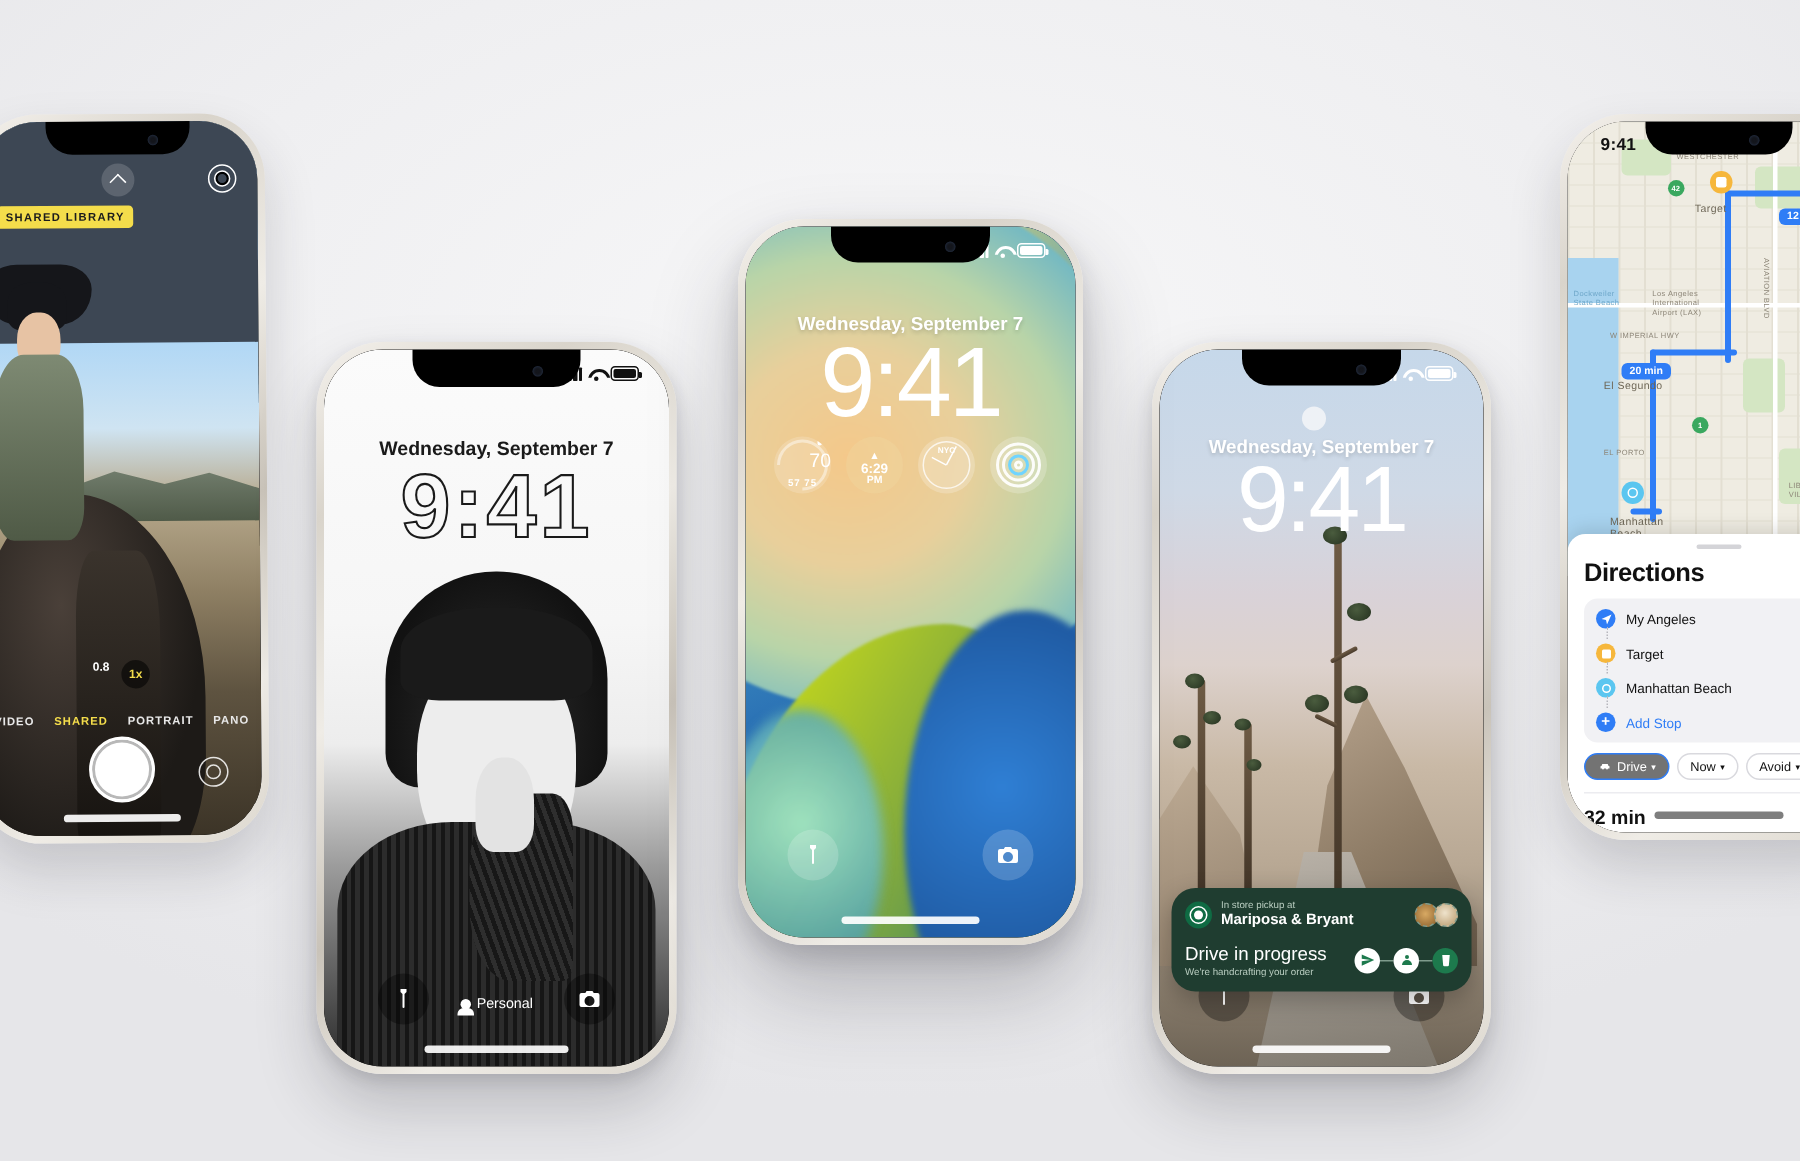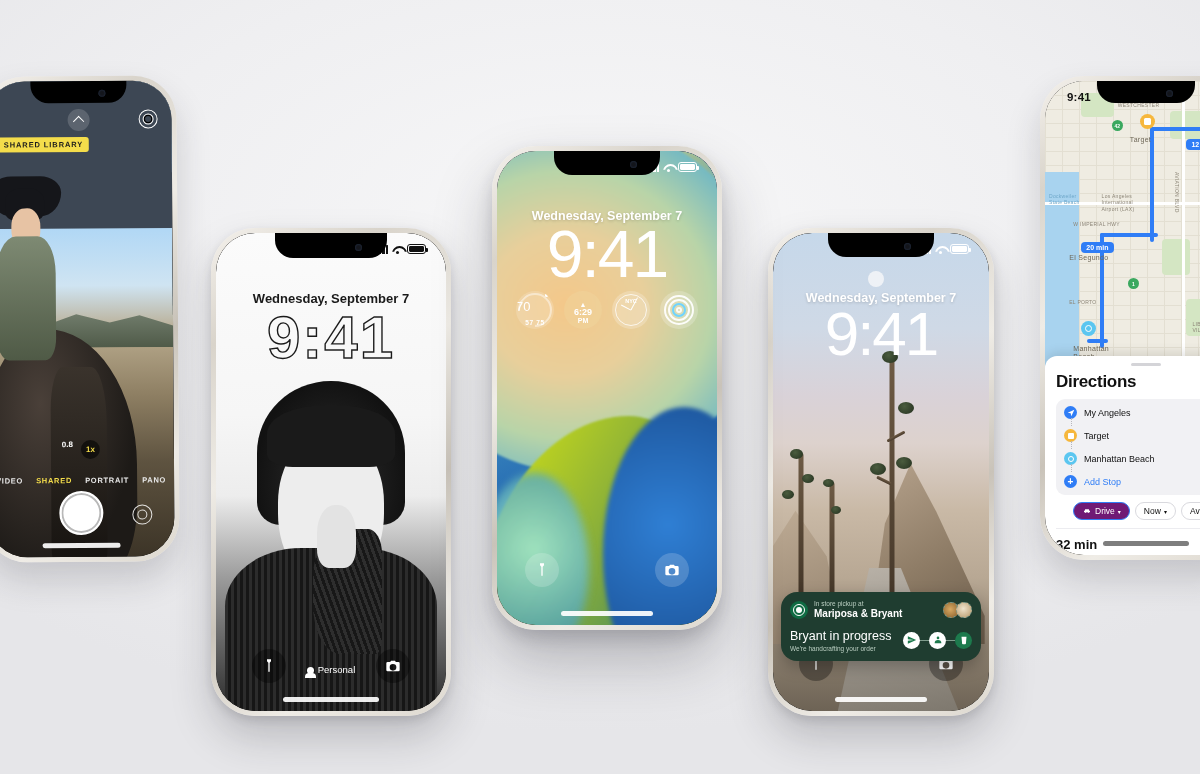--- a/index.html
+++ b/index.html
@@ -129,21 +129,21 @@
     background:radial-gradient(circle at 40% 40%,#2f7fd4,#14407f);filter:blur(2px);}
   .ios16wp .b5{position:absolute;left:-8%;bottom:-8%;width:50%;height:40%;border-radius:50%;
     background:radial-gradient(circle at 50% 40%,#9fe8d8,#2c7f9d);filter:blur(4px);opacity:.85;}
   .widgets{position:absolute;left:0;right:0;top:140px;display:flex;justify-content:center;gap:10px;z-index:22;}
   .wg{width:38px;height:38px;border-radius:50%;display:flex;align-items:center;justify-content:center;
     position:relative;overflow:hidden;}
   .wg.w1{background:rgba(255,255,255,.17);}
   .wg.w1 .ring{position:absolute;inset:2px;border-radius:50%;border:2.4px solid rgba(255,255,255,.45);
     border-bottom-color:transparent;transform:rotate(45deg);}
   .wg.w1 .dot{position:absolute;right:6px;top:2px;width:3.5px;height:3.5px;border-radius:50%;background:#fff;}
-  .wg.w1 .tv{position:absolute;top:8px;left:0;right:0;text-align:left;color:#fff;font-size:13px;font-weight:400;}
+  .wg.w1 .tv{position:absolute;top:8px;left:0;right:0;text-align:right;color:#fff;font-size:13px;font-weight:400;}
   .wg.w1 .sv{position:absolute;bottom:3px;left:0;right:0;text-align:center;color:#fff;font-size:6.5px;font-weight:600;letter-spacing:.6px;}
   .wg.w2{background:rgba(240,215,160,.38);flex-direction:column;gap:0;}
   .wg.w2 .su{color:#fff;font-size:7px;line-height:1;margin-top:5px;}
   .wg.w2 .t1{color:#fff;font-size:9px;font-weight:600;line-height:1.05;}
   .wg.w2 .t2{color:#fff;font-size:7px;font-weight:600;line-height:1;}
   .wg.w3{background:rgba(255,255,255,.22);}
   .wg.w3 .dial{position:absolute;inset:3px;border-radius:50%;border:1.2px solid rgba(255,255,255,.75);}
   .wg.w3 .lbl{position:absolute;top:7px;left:0;right:0;text-align:center;color:#fff;font-size:5.5px;font-weight:700;}
   .wg.w3 .hh{position:absolute;left:50%;top:50%;width:1.3px;height:11px;background:#fff;transform-origin:bottom;transform:translate(-50%,-100%) rotate(-62deg);}
   .wg.w3 .mh{position:absolute;left:50%;top:50%;width:1.1px;height:14px;background:#fff;transform-origin:bottom;transform:translate(-50%,-100%) rotate(28deg);}
@@ -217,21 +217,21 @@
   .sheet h1{font-size:17px;font-weight:700;color:#111;letter-spacing:-.3px;margin-bottom:7px;}
   .stops{background:#f1f1f4;border-radius:9px;padding:2px 8px;}
   .stop{display:flex;align-items:center;gap:7px;padding:5px 0;position:relative;}
   .stop + .stop:before{content:"";position:absolute;left:6.5px;top:-6px;height:8px;border-left:1.4px dotted #b7b7bd;}
   .stop .ic{width:13px;height:13px;border-radius:50%;flex:0 0 13px;display:flex;align-items:center;justify-content:center;}
   .stop .nm{font-size:9px;color:#111;}
   .stop .nm.blue{color:#2f7df6;text-align:right;}
   .ctrls{display:flex;gap:5px;margin-top:7px;}
   .ctrl{border:1px solid #d9d9de;border-radius:20px;padding:3px 8px;font-size:8.5px;color:#111;
     display:flex;align-items:center;gap:3px;background:#fff;}
-  .ctrl.primary{background:#701a75;border-color:#2f7df6;color:#fff;margin-left:17px;}
+  .ctrl.primary{background:#737373;border-color:#2f7df6;color:#fff;}
   .cv{font-size:6px;}
   .result{margin-top:8px;border-top:1px solid #ececf0;padding-top:8px;}
   .result .r1{font-size:13px;font-weight:700;color:#111;}
   .result .r2{font-size:8.5px;color:#8a8a90;margin-top:2px;}
 </style>
 </head>
 <body>
 
 <div id="stage">
 
@@ -451,21 +451,21 @@
               <div class="sb-sub">In store pickup at</div>
               <div class="sb-store">Mariposa &amp; Bryant</div>
             </div>
             <div class="sb-items">
               <span></span>
               <span></span>
             </div>
           </div>
           <div class="sb-body">
             <div>
-              <div class="sb-title">Bryant in progress</div>
+              <div class="sb-title">Drive in progress</div>
               <div class="sb-note">We're handcrafting your order</div>
             </div>
             <div class="sb-prog">
               <span class="node">
                 <svg viewBox="0 0 24 24" fill="#1d7a4d">
                     <path d="M2 21l20-9L2 3v7l14 2-14 2z"></path>
                   </svg>
               </span>
               <span class="ln"></span>
               <span class="node">

